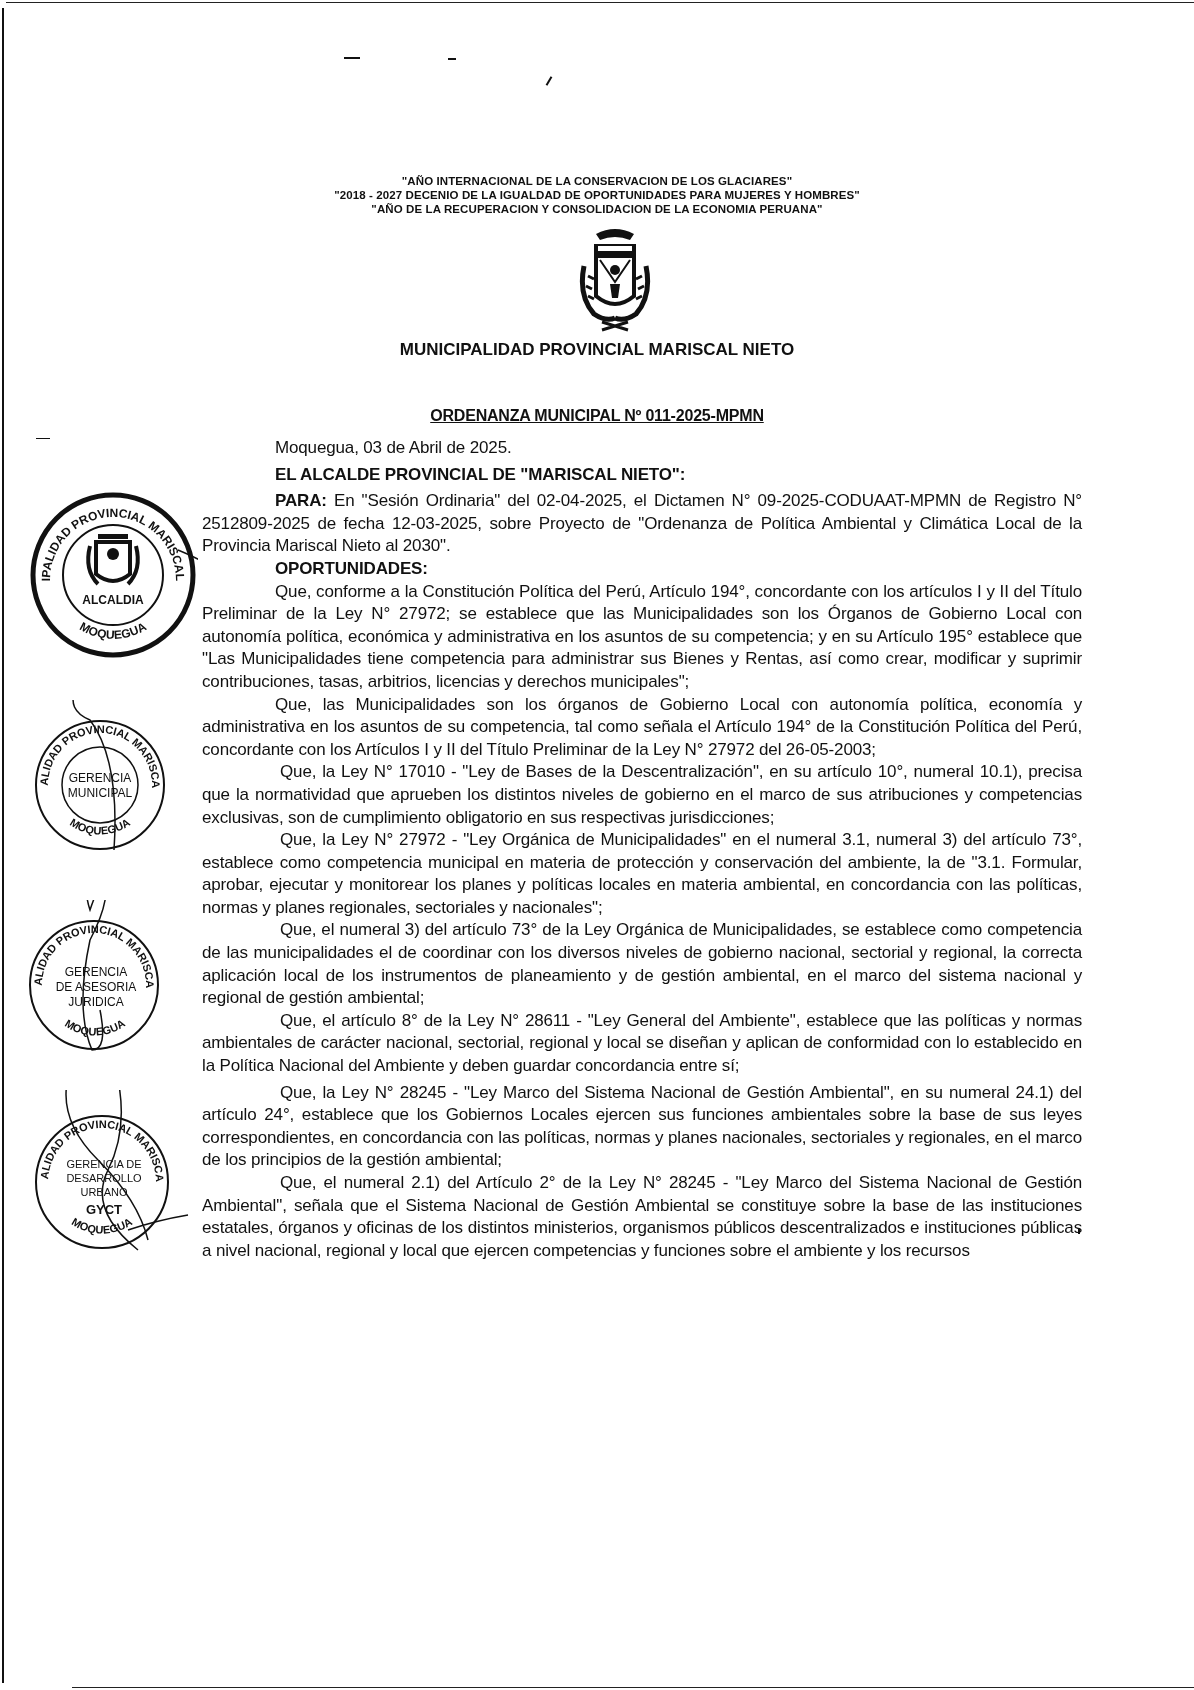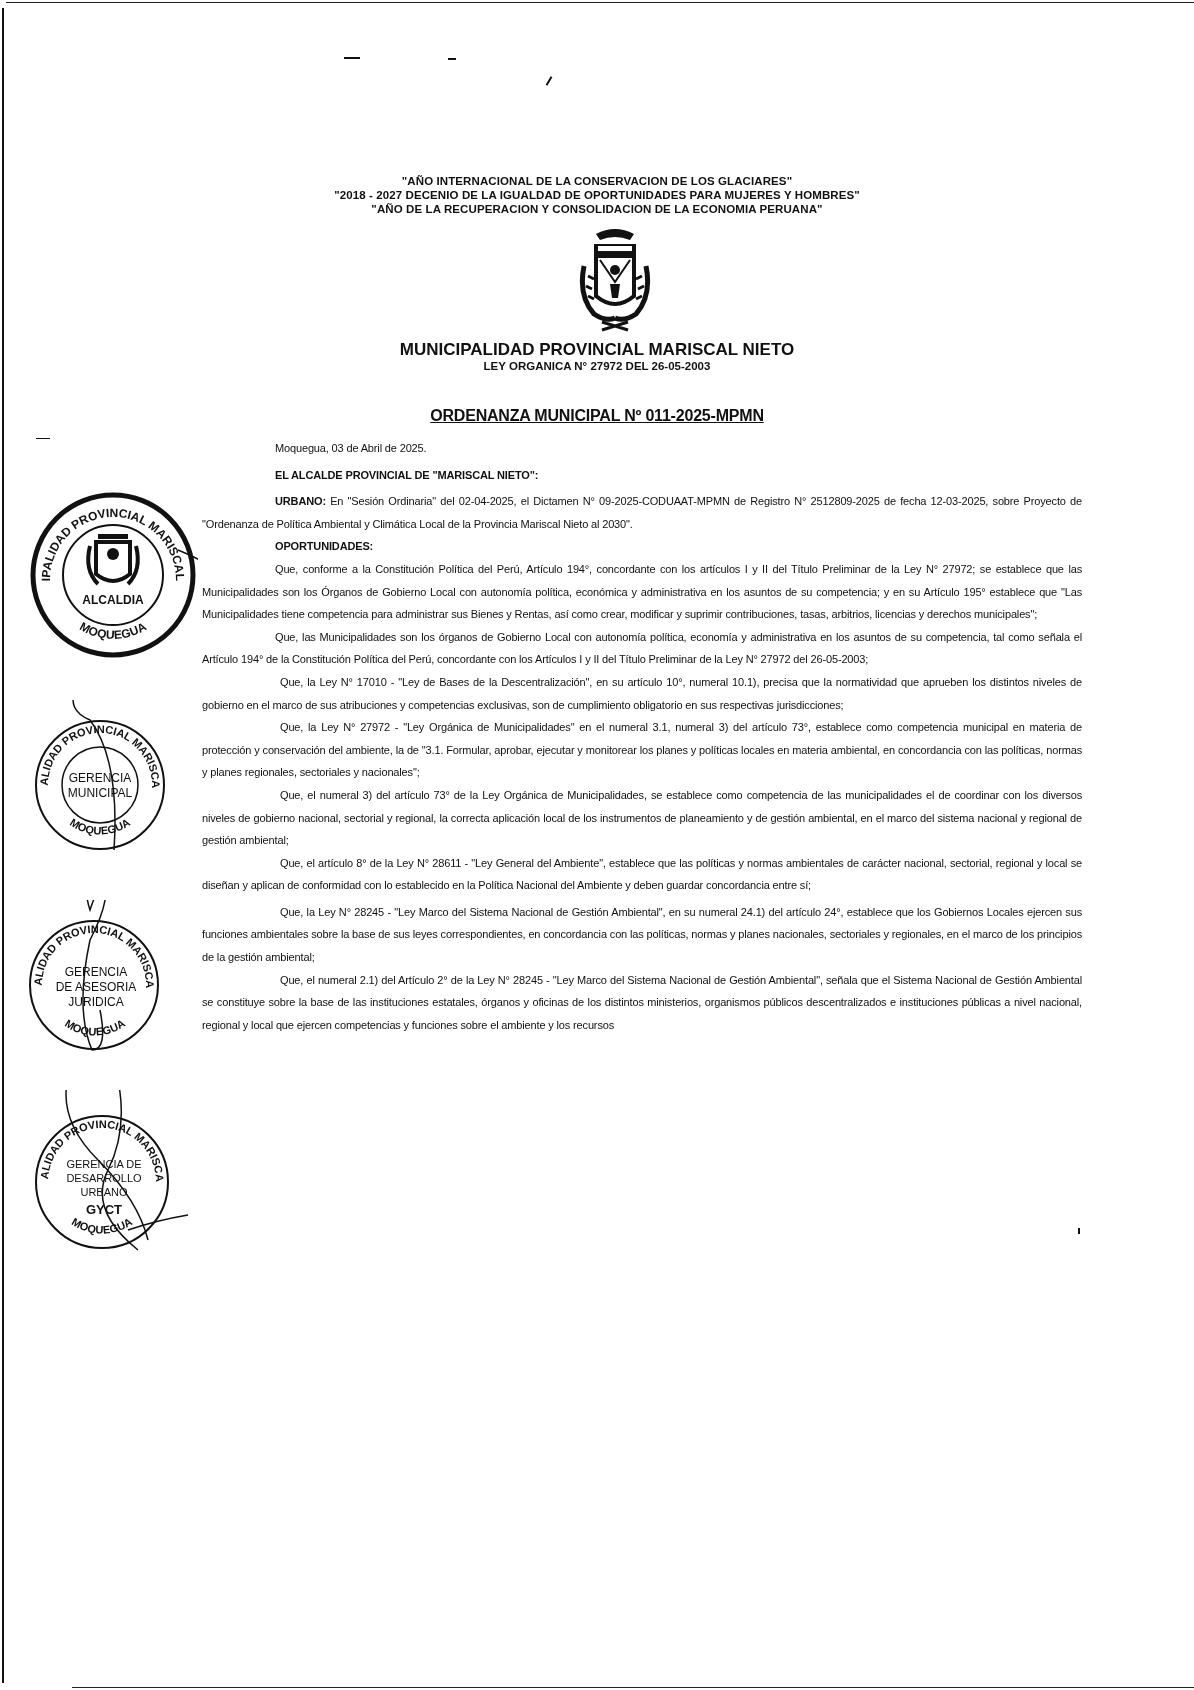--- a/index.html
+++ b/index.html
@@ -20,21 +20,21 @@
   .crest { position: absolute; left: 576px; top: 226px; width: 78px; height: 110px; }
 
   .org-block { position: absolute; left: 0; width: 1194px; top: 340px; text-align: center; font-weight: bold; }
   .org-name { font-size: 17px; line-height: 20px; }
   .org-law { font-size: 11.5px; line-height: 13px; }
 
   .ord-title { position: absolute; left: 0; width: 1194px; top: 407px; text-align: center;
                font-weight: bold; font-size: 16px; text-decoration: underline; letter-spacing: -0.2px; }
 
   .body-text { position: absolute; left: 202px; top: 437px; width: 880px;
-               font-size: 11px; line-height: 22.6px; text-align: justify; letter-spacing: -0.15px; }
+               font-size: 17px; line-height: 22.6px; text-align: justify; letter-spacing: -0.15px; }
   .body-text p { margin: 0; }
   .indent1 { text-indent: 73px; }
   .indent2 { text-indent: 78px; }
   .indent-first { padding-left: 73px; }
   .gap { height: 4px; }
   .bold { font-weight: bold; }
 
   .stamp { position: absolute; }
   .stamp svg { display: block; }
 </style>
@@ -69,31 +69,30 @@
       <path d="M34 58 L44 58 L42 72 L36 72 Z" fill="#111"></path>
       <path d="M8 40 Q2 70 18 88 Q30 96 39 92" fill="none" stroke="#111" stroke-width="5"></path>
       <path d="M70 40 Q76 70 60 88 Q48 96 39 92" fill="none" stroke="#111" stroke-width="5"></path>
       <path d="M12 50 l6 3 M10 60 l6 3 M12 70 l6 3 M66 50 l-6 3 M68 60 l-6 3 M66 70 l-6 3" stroke="#111" stroke-width="3"></path>
       <path d="M26 96 L52 104 M52 96 L26 104" stroke="#111" stroke-width="3"></path>
     </svg>
   </div>
 
   <div class="org-block">
     <div class="org-name">MUNICIPALIDAD PROVINCIAL MARISCAL NIETO</div>
-    <div class="org-law">LEY ORGANICA N° 27972 DEL 26-05-2003</div>
   </div>
 
   <div class="ord-title">ORDENANZA MUNICIPAL Nº 011-2025-MPMN</div>
 
   <div class="body-text">
     <p class="indent-first">Moquegua, 03 de Abril de 2025.</p>
     <div class="gap"></div>
     <p class="indent-first bold">EL ALCALDE PROVINCIAL DE "MARISCAL NIETO":</p>
     <div class="gap"></div>
-    <p class="indent1"><span class="bold">URBANO:</span><span> En "Sesión Ordinaria" del 02-04-2025, el Dictamen N° 09-2025-CODUAAT-MPMN de Registro N° 2512809-2025 de fecha 12-03-2025, sobre Proyecto de "Ordenanza de Política Ambiental y Climática Local de la Provincia Mariscal Nieto al 2030".</span></p>
+    <p class="indent1"><span class="bold">PARA:</span><span> En "Sesión Ordinaria" del 02-04-2025, el Dictamen N° 09-2025-CODUAAT-MPMN de Registro N° 2512809-2025 de fecha 12-03-2025, sobre Proyecto de "Ordenanza de Política Ambiental y Climática Local de la Provincia Mariscal Nieto al 2030".</span></p>
     <p class="indent-first bold">OPORTUNIDADES:</p>
     <p class="indent1">Que, conforme a la Constitución Política del Perú, Artículo 194°, concordante con los artículos I y II del Título Preliminar de la Ley N° 27972; se establece que las Municipalidades son los Órganos de Gobierno Local con autonomía política, económica y administrativa en los asuntos de su competencia; y en su Artículo 195° establece que "Las Municipalidades tiene competencia para administrar sus Bienes y Rentas, así como crear, modificar y suprimir contribuciones, tasas, arbitrios, licencias y derechos municipales";</p>
     <p class="indent1">Que, las Municipalidades son los órganos de Gobierno Local con autonomía política, economía y administrativa en los asuntos de su competencia, tal como señala el Artículo 194° de la Constitución Política del Perú, concordante con los Artículos I y II del Título Preliminar de la Ley N° 27972 del 26-05-2003;</p>
     <p class="indent2">Que, la Ley N° 17010 - "Ley de Bases de la Descentralización", en su artículo 10°, numeral 10.1), precisa que la normatividad que aprueben los distintos niveles de gobierno en el marco de sus atribuciones y competencias exclusivas, son de cumplimiento obligatorio en sus respectivas jurisdicciones;</p>
     <p class="indent2">Que, la Ley N° 27972 - "Ley Orgánica de Municipalidades" en el numeral 3.1, numeral 3) del artículo 73°, establece como competencia municipal en materia de protección y conservación del ambiente, la de "3.1. Formular, aprobar, ejecutar y monitorear los planes y políticas locales en materia ambiental, en concordancia con las políticas, normas y planes regionales, sectoriales y nacionales";</p>
     <p class="indent2">Que, el numeral 3) del artículo 73° de la Ley Orgánica de Municipalidades, se establece como competencia de las municipalidades el de coordinar con los diversos niveles de gobierno nacional, sectorial y regional, la correcta aplicación local de los instrumentos de planeamiento y de gestión ambiental, en el marco del sistema nacional y regional de gestión ambiental;</p>
     <p class="indent2">Que, el artículo 8° de la Ley N° 28611 - "Ley General del Ambiente", establece que las políticas y normas ambientales de carácter nacional, sectorial, regional y local se diseñan y aplican de conformidad con lo establecido en la Política Nacional del Ambiente y deben guardar concordancia entre sí;</p>
     <div class="gap"></div>
     <p class="indent2">Que, la Ley N° 28245 - "Ley Marco del Sistema Nacional de Gestión Ambiental", en su numeral 24.1) del artículo 24°, establece que los Gobiernos Locales ejercen sus funciones ambientales sobre la base de sus leyes correspondientes, en concordancia con las políticas, normas y planes nacionales, sectoriales y regionales, en el marco de los principios de la gestión ambiental;</p>
     <p class="indent2">Que, el numeral 2.1) del Artículo 2° de la Ley N° 28245 - "Ley Marco del Sistema Nacional de Gestión Ambiental", señala que el Sistema Nacional de Gestión Ambiental se constituye sobre la base de las instituciones estatales, órganos y oficinas de los distintos ministerios, organismos públicos descentralizados e instituciones públicas a nivel nacional, regional y local que ejercen competencias y funciones sobre el ambiente y los recursos</p>

